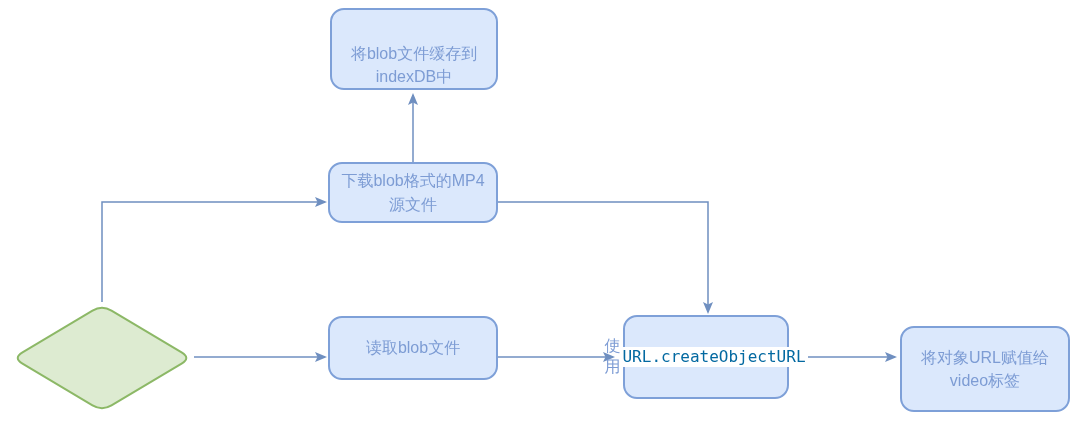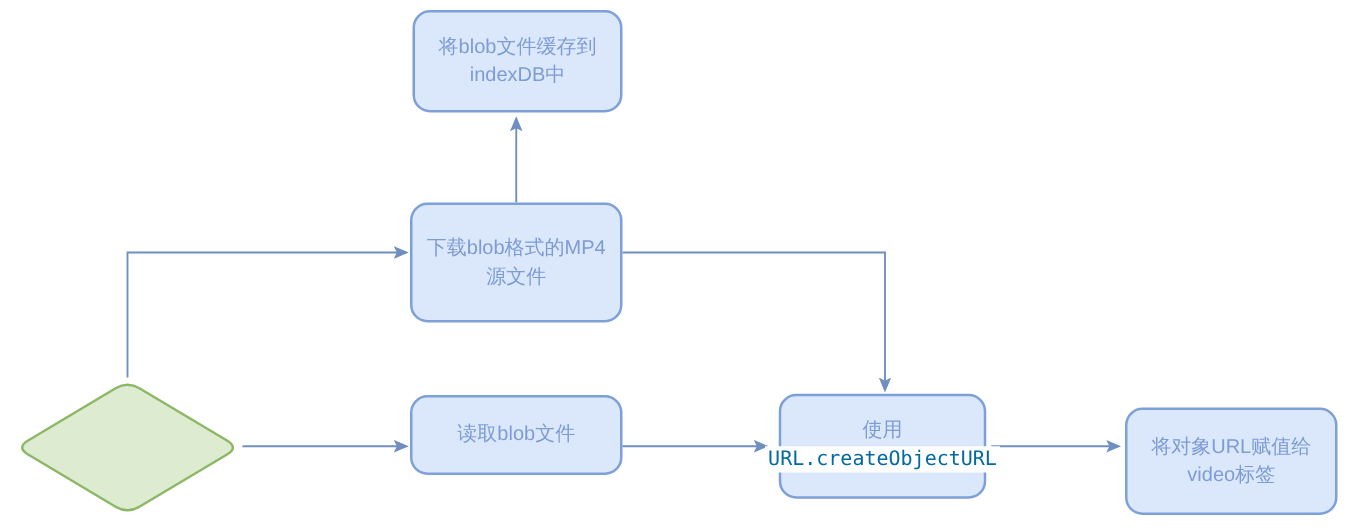--- a/index.html
+++ b/index.html
@@ -11,25 +11,25 @@
   .edge { stroke:#6f8fc0; stroke-width:1.5; fill:none; }
   .node {
     position:absolute; box-sizing:border-box;
     display:flex; align-items:center; justify-content:center;
     text-align:center; white-space:pre-line;
   }
   .box {
     background:#dbe8fc; border:2px solid #7ea0d8; border-radius:14px;
     color:#7d9cd4; font-size:16px; line-height:1.45;
   }
-  .box-cache    { left:330px; top:8px;   width:168px; height:82px; }
-  .box-download { left:328px; top:162px; width:170px; height:96px; }
+  .box-cache    { left:330px; top:8px;   width:168px; height:82px;align-items:flex-end; }
+  .box-download { left:328px; top:162px; width:170px; height:61px; }
   .box-read     { left:328px; top:316px; width:170px; height:64px; }
   .box-createurl{ left:623px; top:315px; width:166px; height:84px;
-                  flex-direction:column; overflow:visible; line-height:1.3; }
+                  overflow:visible; line-height:1.3; }
   .box-assign   { left:900px; top:314px; width:170px; height:86px;margin-top:12px; }
   .code-line {
     font-family:"DejaVu Sans Mono","Liberation Mono",monospace;
     font-size:16px; background:#ffffff; color:#0369a1;
     white-space:nowrap; padding:0 2px; margin:1px 0; position:relative; z-index:2;
   }
   .decision { left:10px; top:302px; width:184px; height:112px;
               color:#83a95f; font-size:15px; line-height:1.5; }
   .decision svg { position:absolute; left:0; top:0; }
   .decision .label { position:relative; z-index:1; }

